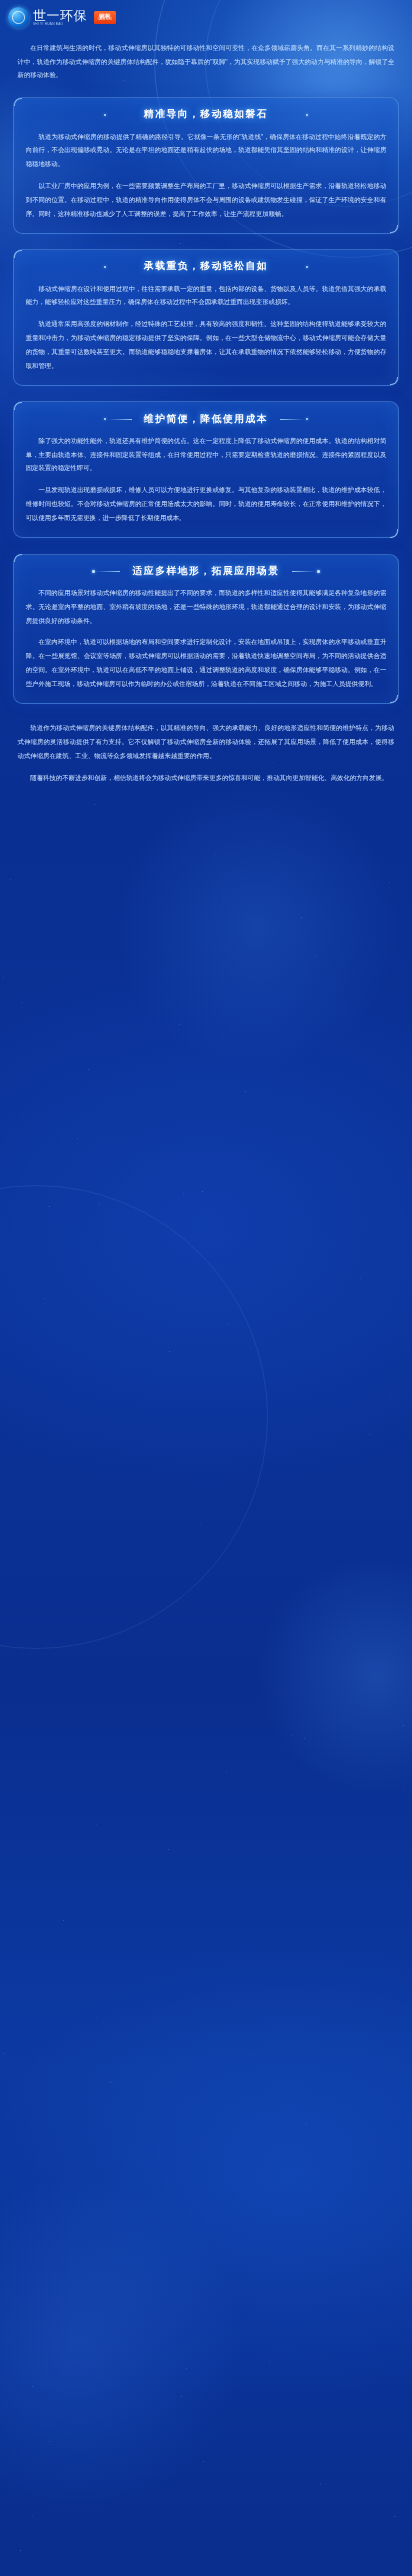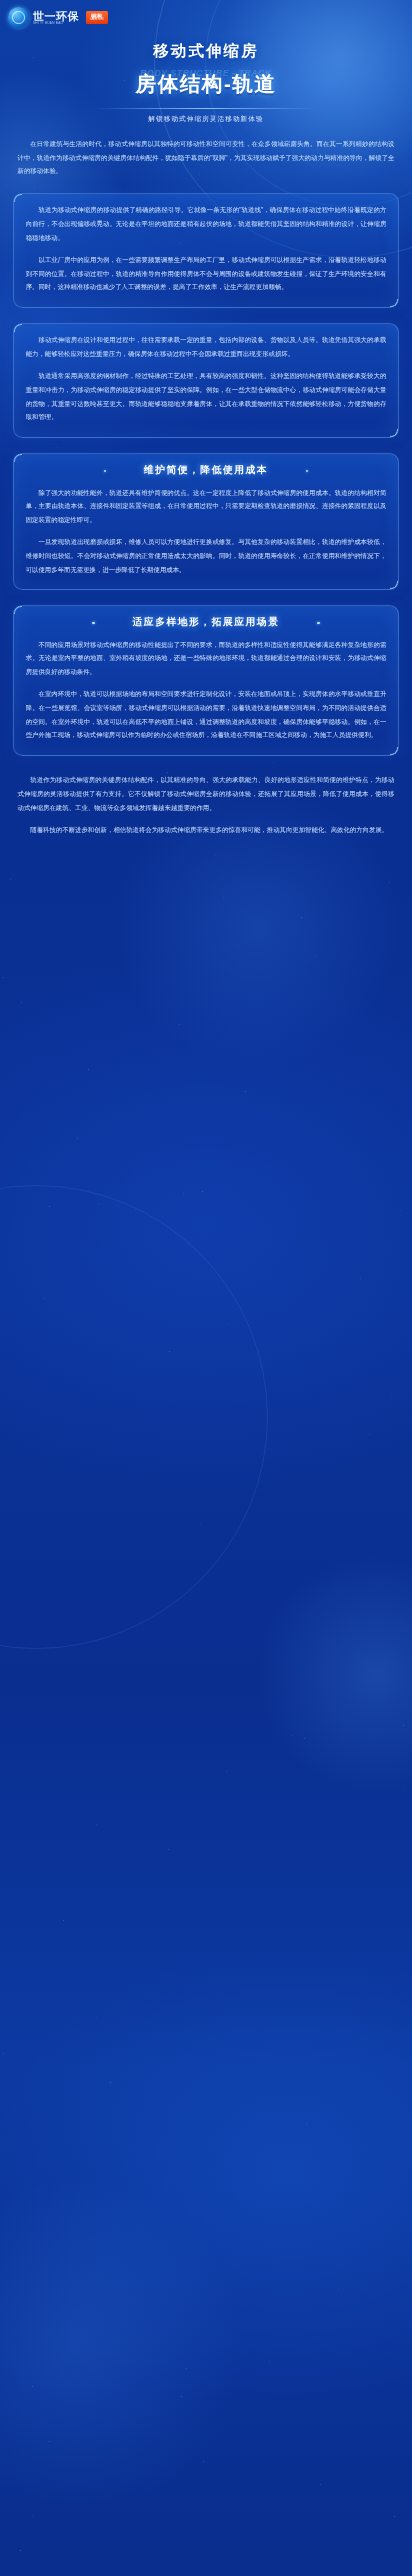--- a/index.html
+++ b/index.html
@@ -63,21 +63,21 @@
     flex: none;
     box-shadow: 0 0 4.1px rgba(110,200,255,0.6);
   }
   .logo-mark::after {
     content: "";
     position: absolute; inset: 4.1px;
     border-radius: 50%;
     border: 0.5px solid rgba(255,255,255,0.75);
   }
   .logo-text { line-height: 1.1; color: #eaf5ff; }
-  .logo-text .cn { font-size: 11px; letter-spacing: 0.5px; font-weight: bold; }
+  .logo-text .cn { font-size: 13px; letter-spacing: 0.5px; font-weight: normal; }
   .logo-text .en { font-size: 3.1px; letter-spacing: 0.3px; color: #a9ccf2; }
   .logo-badge {
     margin-left: 3.1px;
     background: linear-gradient(180deg,#ff6a2b,#e8380c);
     color: #fff;
     font-size: 5.7px;
     font-weight: bold;
     padding: 2.1px 3.6px;
     border-radius: 1.5px;
     line-height: 1.1;
@@ -248,38 +248,35 @@
     <div class="logo-text">
       <div class="cn">世一环保</div>
       <div class="en">SHI YI HUAN BAO</div>
     </div>
     <div class="logo-badge">
       <span>钢构</span>
       <small>GANG GOU</small>
     </div>
   </div>
 
-  <div class="title-wrap">
-    <div class="title-main">移动式伸缩房</div>
-    <div class="title-sub-wrap">
-      <div class="title-ghost">BODY STRUCTURE - TRACK</div>
-      <div class="title-big">房体结构-轨道</div>
-    </div>
-    <div class="title-rule"></div>
-    <div class="title-tag">解锁移动式伸缩房灵活移动新体验</div>
-  </div>
 
   <div class="intro">在日常建筑与生活的时代，移动式伸缩房以其独特的可移动性和空间可变性，在众多领域崭露头角。而在其一系列精妙的结构设计中，轨道作为移动式伸缩房的关键房体结构配件，犹如隐于幕后的"双脚"，为其实现移动赋予了强大的动力与精准的导向，解锁了全新的移动体验。</div>
 
   <div class="card">
+    <div class="card-head">
+      <div class="card-title">精准导向，移动稳如磐石<span class="deco-l"></span><span class="dot dot-l"></span><span class="deco-r"></span><span class="dot dot-r"></span></div>
+    </div>
     <p>轨道为移动式伸缩房的移动提供了精确的路径引导。它就像一条无形的"轨道线"，确保房体在移动过程中始终沿着既定的方向前行，不会出现偏移或晃动。无论是在平坦的地面还是稍有起伏的场地，轨道都能凭借其坚固的结构和精准的设计，让伸缩房稳稳地移动。</p>
     <p>以工业厂房中的应用为例，在一些需要频繁调整生产布局的工厂里，移动式伸缩房可以根据生产需求，沿着轨道轻松地移动到不同的位置。在移动过程中，轨道的精准导向作用使得房体不会与周围的设备或建筑物发生碰撞，保证了生产环境的安全和有序。同时，这种精准移动也减少了人工调整的误差，提高了工作效率，让生产流程更加顺畅。</p>
   </div>
 
   <div class="card">
+    <div class="card-head">
+      <div class="card-title">承载重负，移动轻松自如<span class="deco-l"></span><span class="dot dot-l"></span><span class="deco-r"></span><span class="dot dot-r"></span></div>
+    </div>
     <p>移动式伸缩房在设计和使用过程中，往往需要承载一定的重量，包括内部的设备、货物以及人员等。轨道凭借其强大的承载能力，能够轻松应对这些重量压力，确保房体在移动过程中不会因承载过重而出现变形或损坏。</p>
     <p>轨道通常采用高强度的钢材制作，经过特殊的工艺处理，具有较高的强度和韧性。这种坚固的结构使得轨道能够承受较大的重量和冲击力，为移动式伸缩房的稳定移动提供了坚实的保障。例如，在一些大型仓储物流中心，移动式伸缩房可能会存储大量的货物，其重量可达数吨甚至更大。而轨道能够稳稳地支撑着房体，让其在承载重物的情况下依然能够轻松移动，方便货物的存取和管理。</p>
   </div>
 
   <div class="card">
     <div class="card-head">
       <div class="card-title">维护简便，降低使用成本<span class="deco-l"></span><span class="dot dot-l"></span><span class="deco-r"></span><span class="dot dot-r"></span></div>
     </div>
     <p>除了强大的功能性能外，轨道还具有维护简便的优点。这在一定程度上降低了移动式伸缩房的使用成本。轨道的结构相对简单，主要由轨道本体、连接件和固定装置等组成，在日常使用过程中，只需要定期检查轨道的磨损情况、连接件的紧固程度以及固定装置的稳定性即可。</p>
     <p>一旦发现轨道出现磨损或损坏，维修人员可以方便地进行更换或修复。与其他复杂的移动装置相比，轨道的维护成本较低，维修时间也较短。不会对移动式伸缩房的正常使用造成太大的影响。同时，轨道的使用寿命较长，在正常使用和维护的情况下，可以使用多年而无需更换，进一步降低了长期使用成本。</p>

